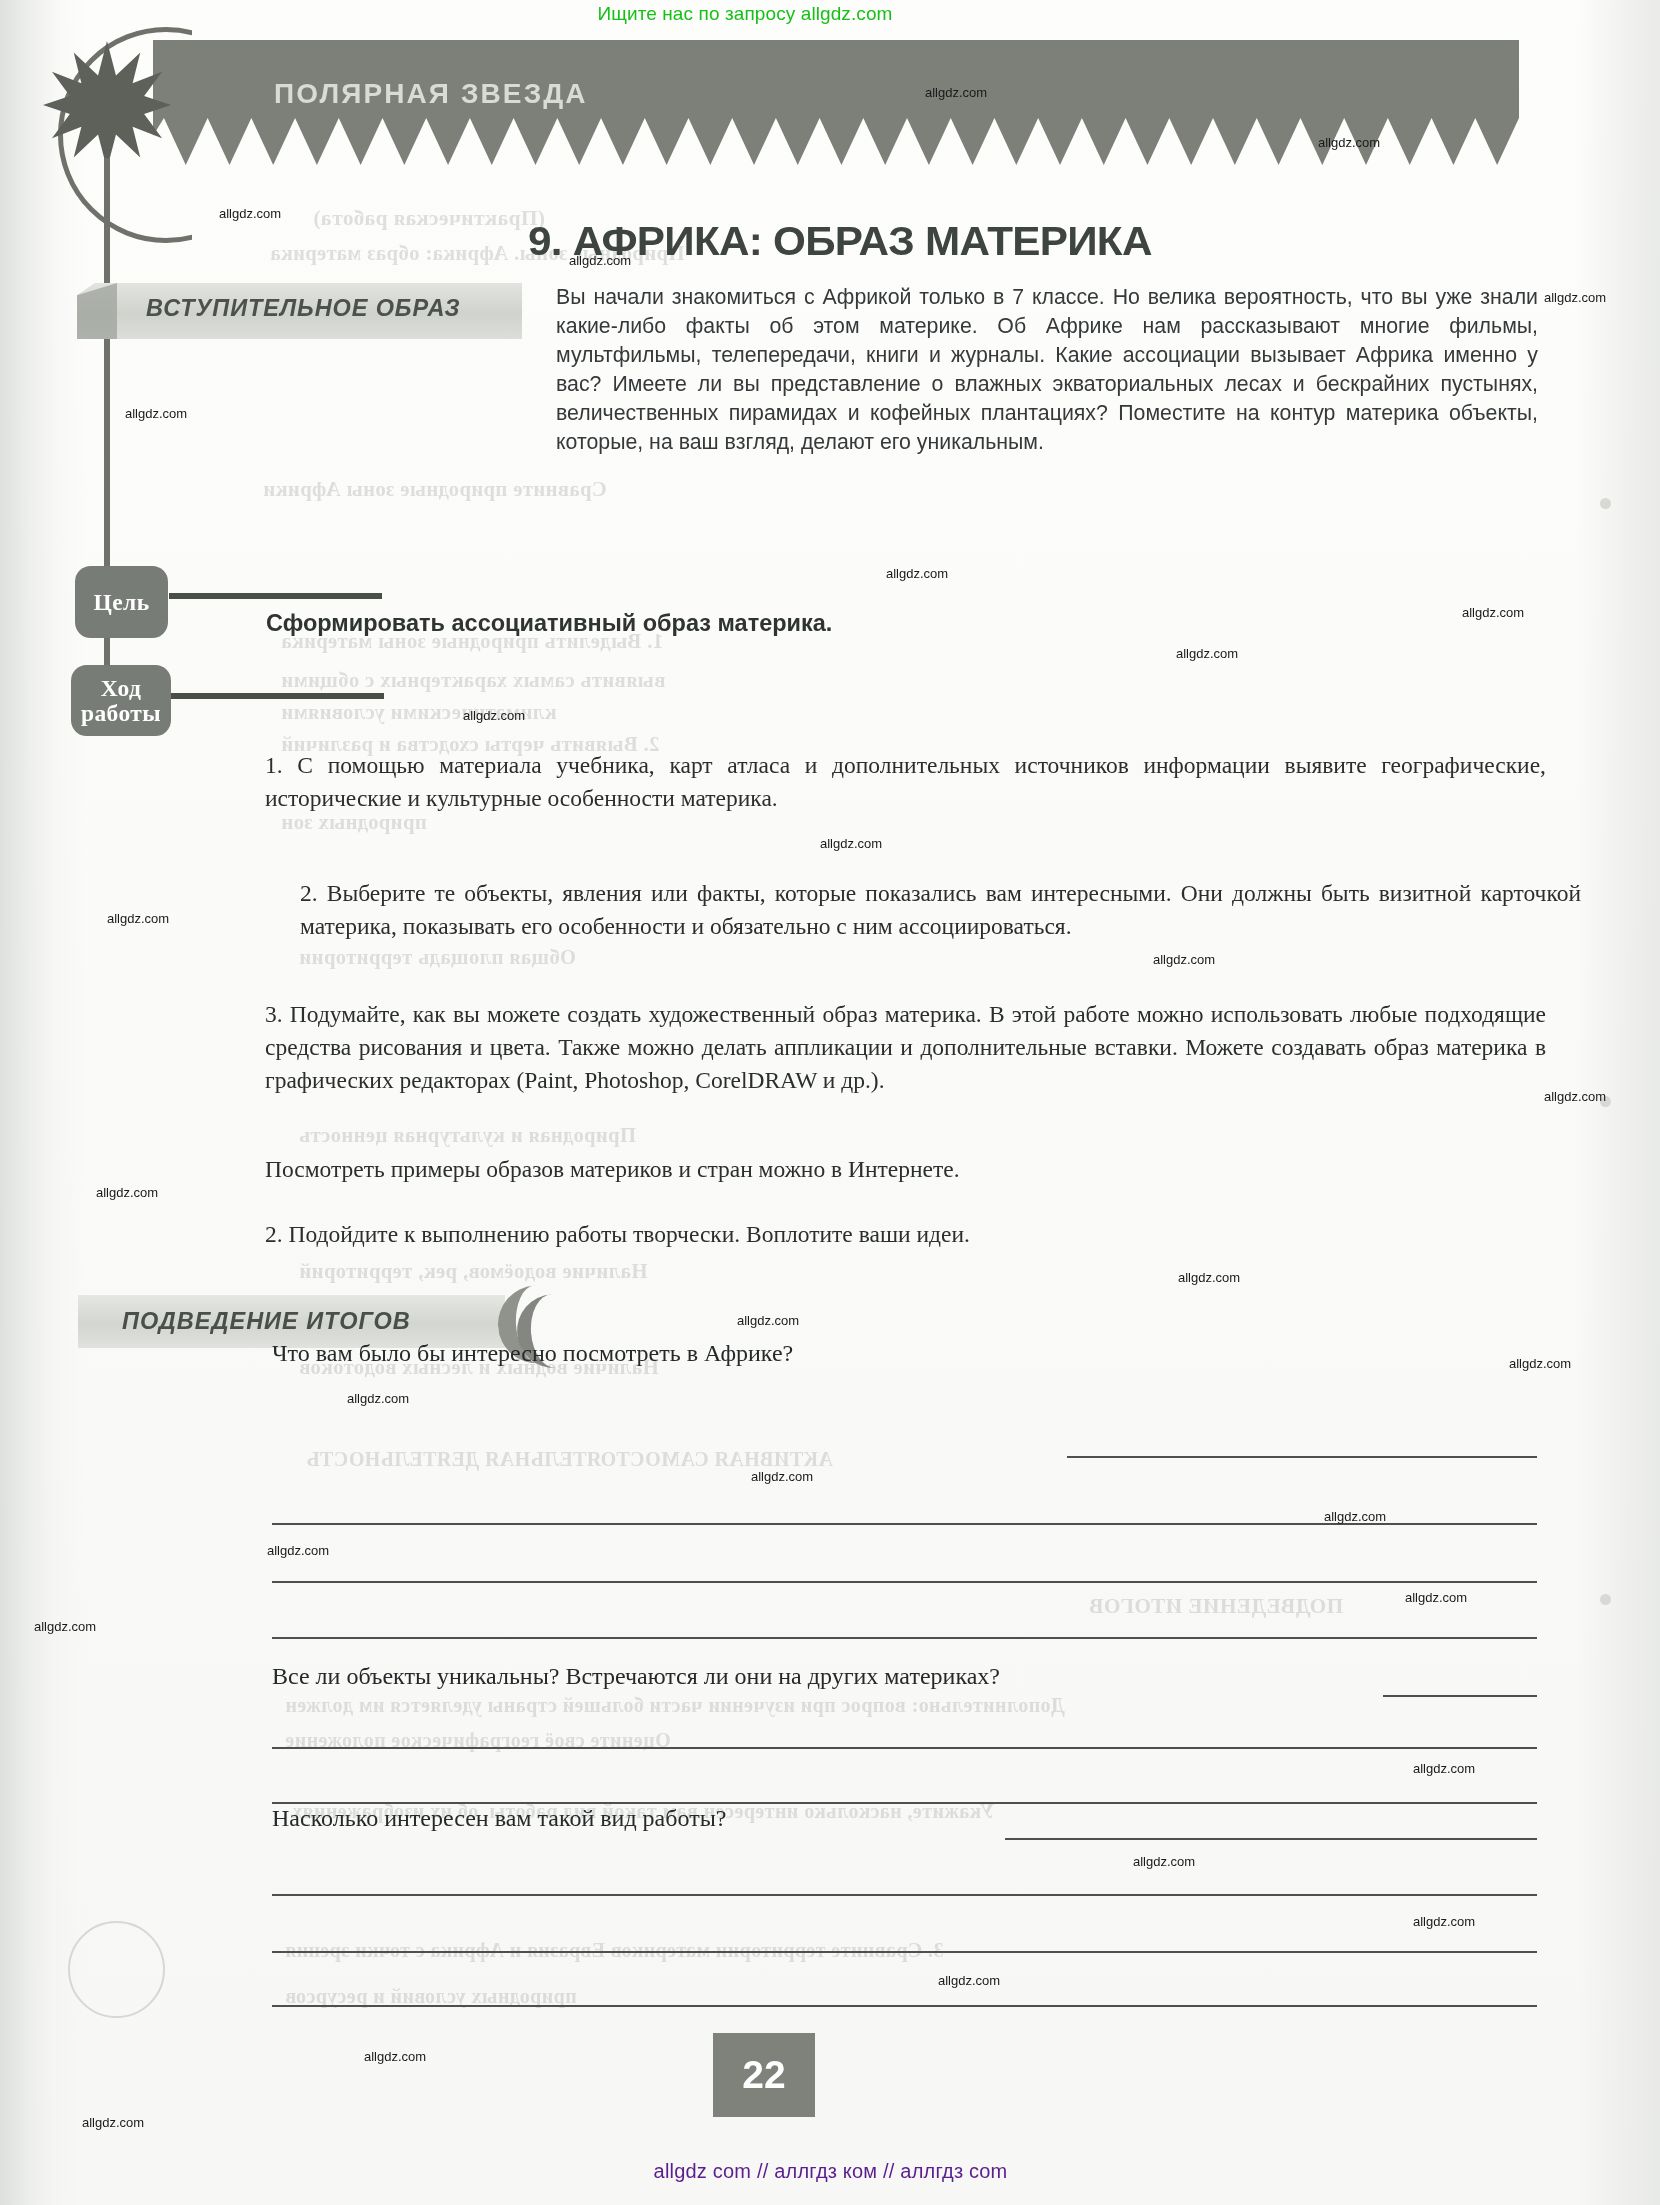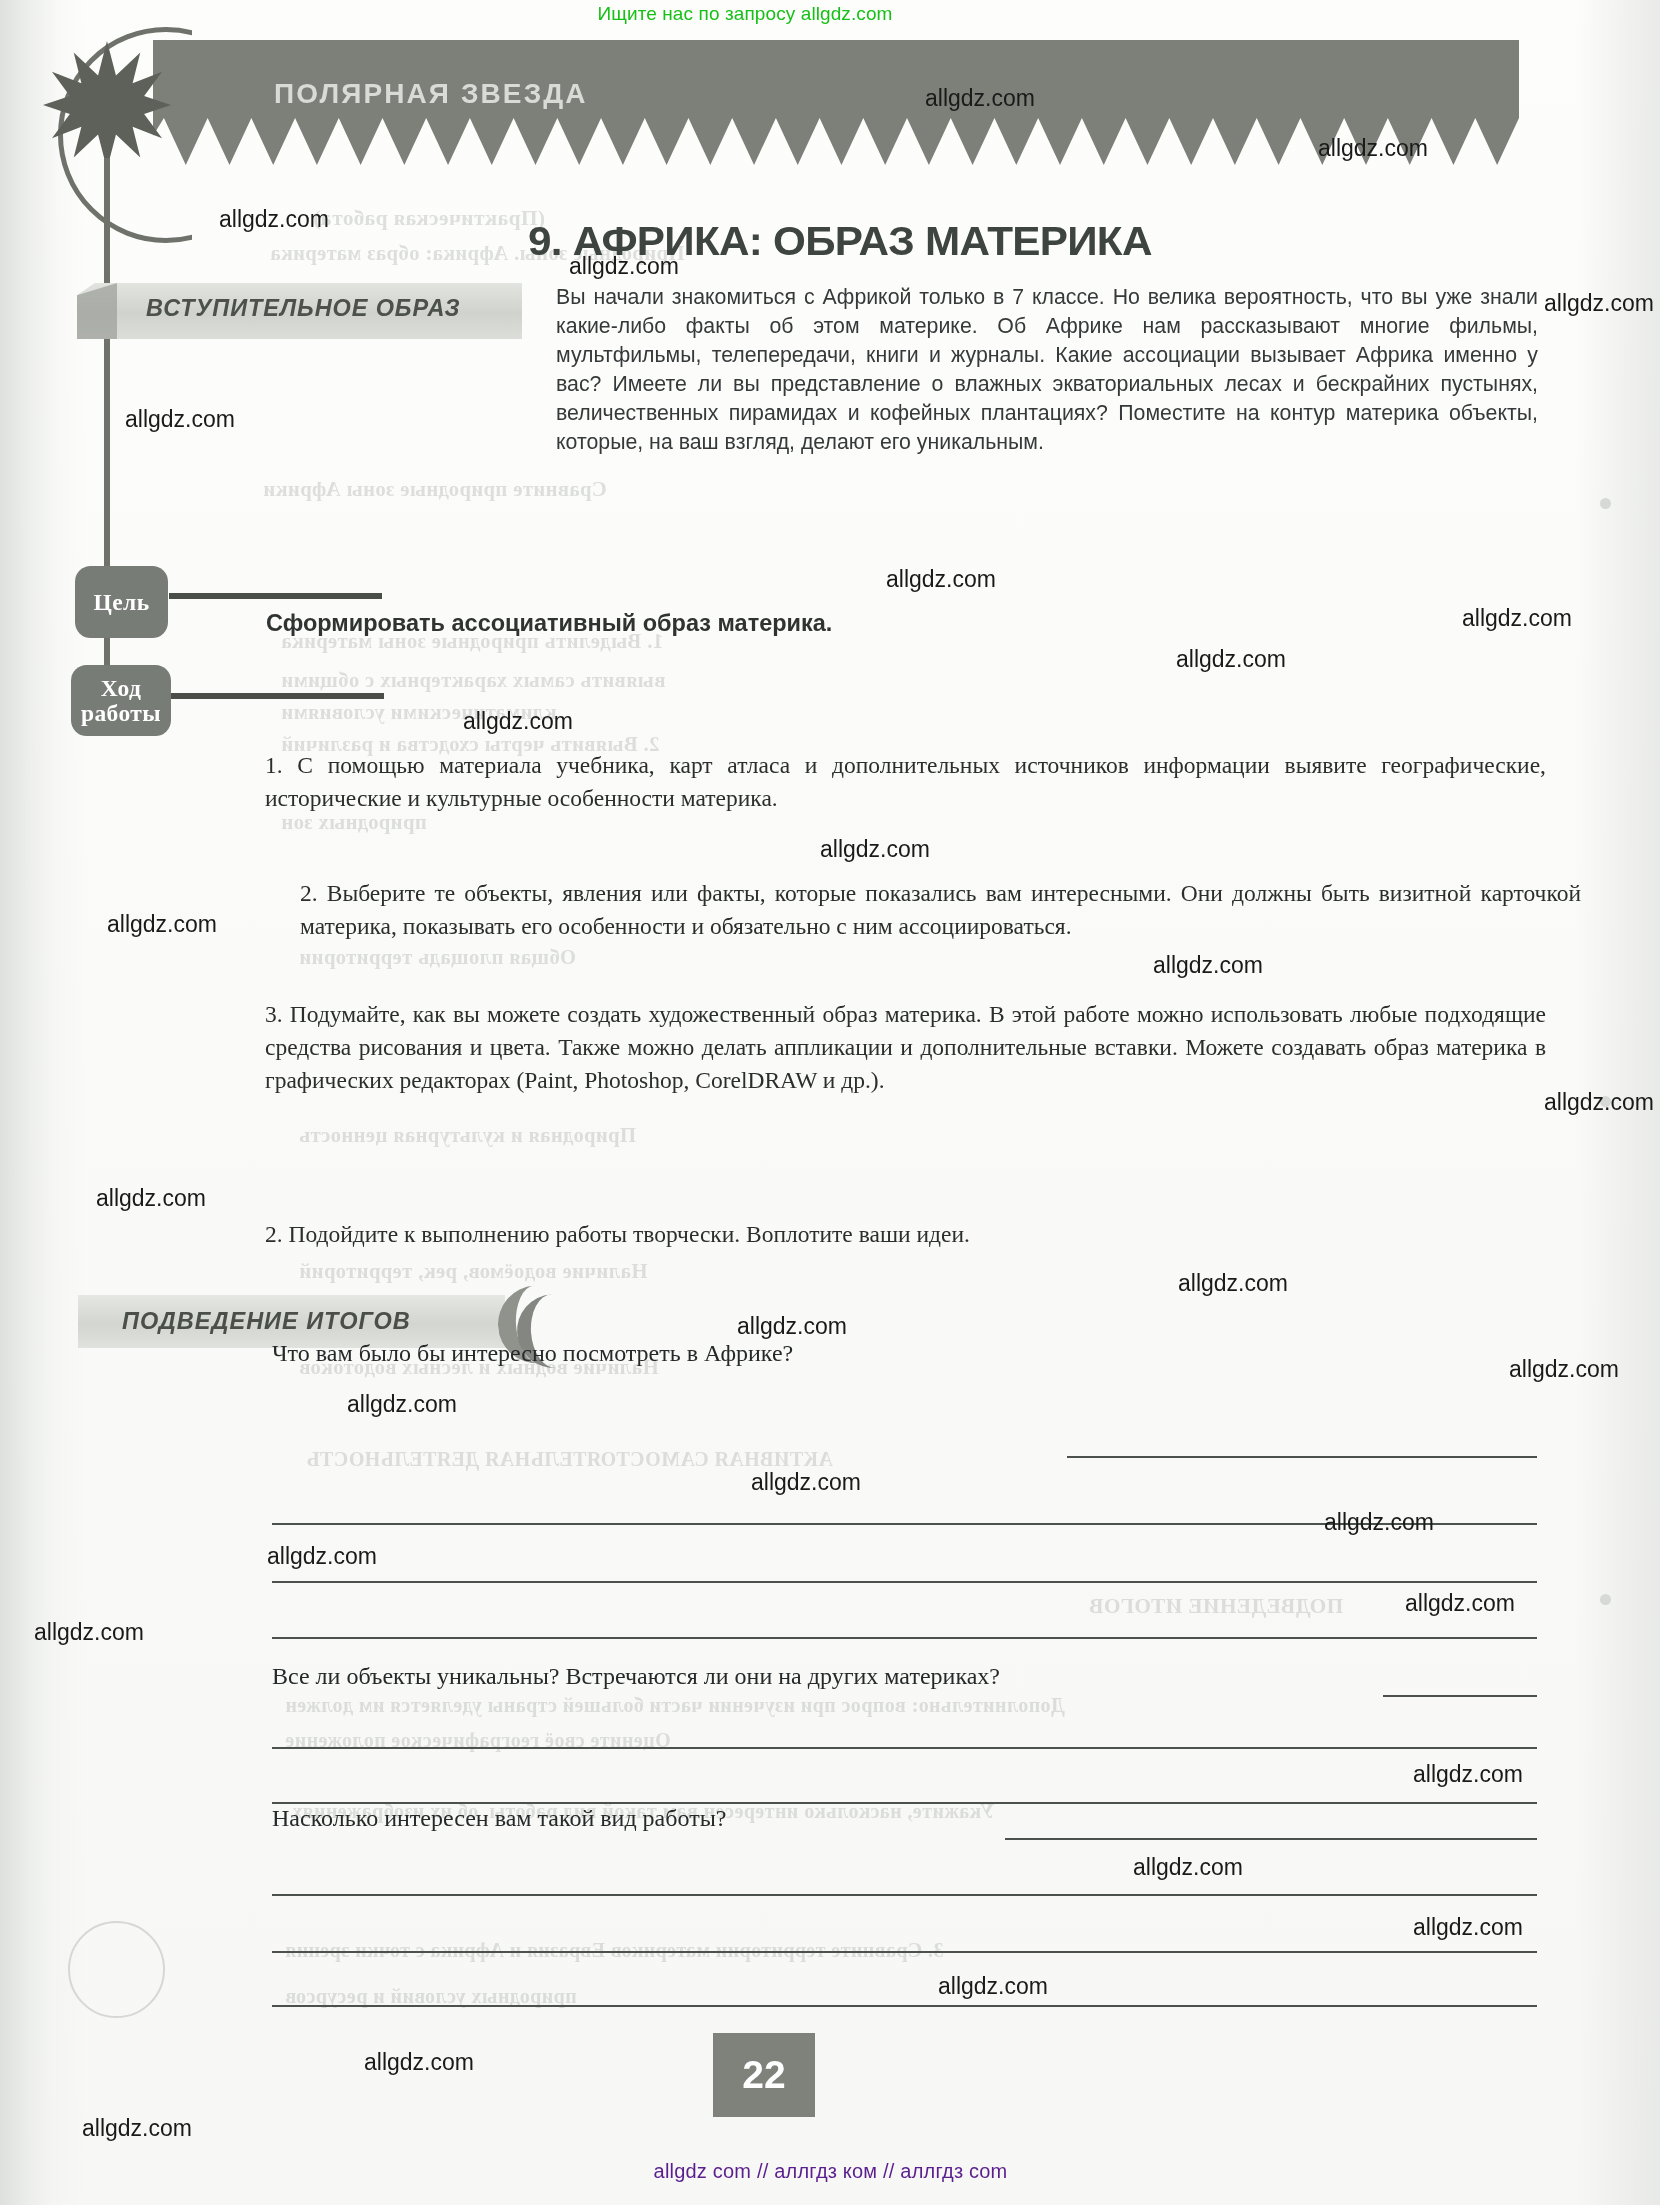--- a/index.html
+++ b/index.html
@@ -218,21 +218,21 @@
 
   
   #footer{
     position:absolute;left:0;top:2160px;width:1661px;text-align:center;
     color:#5a1f8e;font-family:"Liberation Sans", sans-serif;font-size:20px;letter-spacing:0.2px;
   }
 
   
   .wm{
     position:absolute;color:#1a1a1a;font-family:"Liberation Sans", sans-serif;
-    font-size:23px;white-space:nowrap;pointer-events:none;
+    font-size:13px;white-space:nowrap;pointer-events:none;
   }
 
   
   .punch{position:absolute;width:11.4px;height:11.4px;border-radius:50%;background:#d7d9d5;}
   #hole-ring{
     position:absolute;left:68px;top:1921px;width:93px;height:93px;
     border:2.1px solid #d5d8d3;border-radius:50%;
   }
 </style>
 </head>
@@ -284,20 +284,21 @@
   <div class="pill" id="pill-goal">Цель</div>
   <div class="pill-connector" id="conn-goal"></div>
   <div id="goal-text">Сформировать ассоциативный образ материка.</div>
 
   <div class="pill" id="pill-steps">Ход работы</div>
   <div class="pill-connector" id="conn-steps"></div>
 
   <div class="step" id="step1">1.  С помощью материала учебника, карт атласа и дополнительных источников информации выявите географические, исторические и культурные особенности материка.</div>
   <div class="step" id="step2">2.  Выберите те объекты, явления или факты, которые показались вам интересными. Они должны быть визитной карточкой материка, показывать его особенности и обязательно с ним ассоциироваться.</div>
   <div class="step" id="step3">3.  Подумайте, как вы можете создать художественный образ материка. В этой работе можно использовать любые подходящие средства рисования и цвета. Также можно делать аппликации и дополнительные вставки. Можете создавать образ материка в графических редакторах (Paint, Photoshop, CorelDRAW и др.).</div>
+  <div id="step-note">Посмотреть примеры образов материков и стран можно в Интернете.</div>
   <div class="step" id="step4">2.  Подойдите к выполнению работы творчески. Воплотите ваши идеи.</div>
 
   <div id="summary-banner"></div>
   <div id="summary-swoosh"></div>
   <div id="summary-swoosh2"></div>
   <div id="summary-label">ПОДВЕДЕНИЕ ИТОГОВ</div>
 
   <div class="question" id="q1" style="top:1340px;font-family:Liberation Serif, serif;">Что вам было бы интересно посмотреть в Африке?</div>
   <div class="ruled" style="left:1067px;top:1456px;width:470px;"></div>
   <div class="ruled" style="left:272px;top:1523px;width:1265px;"></div>

